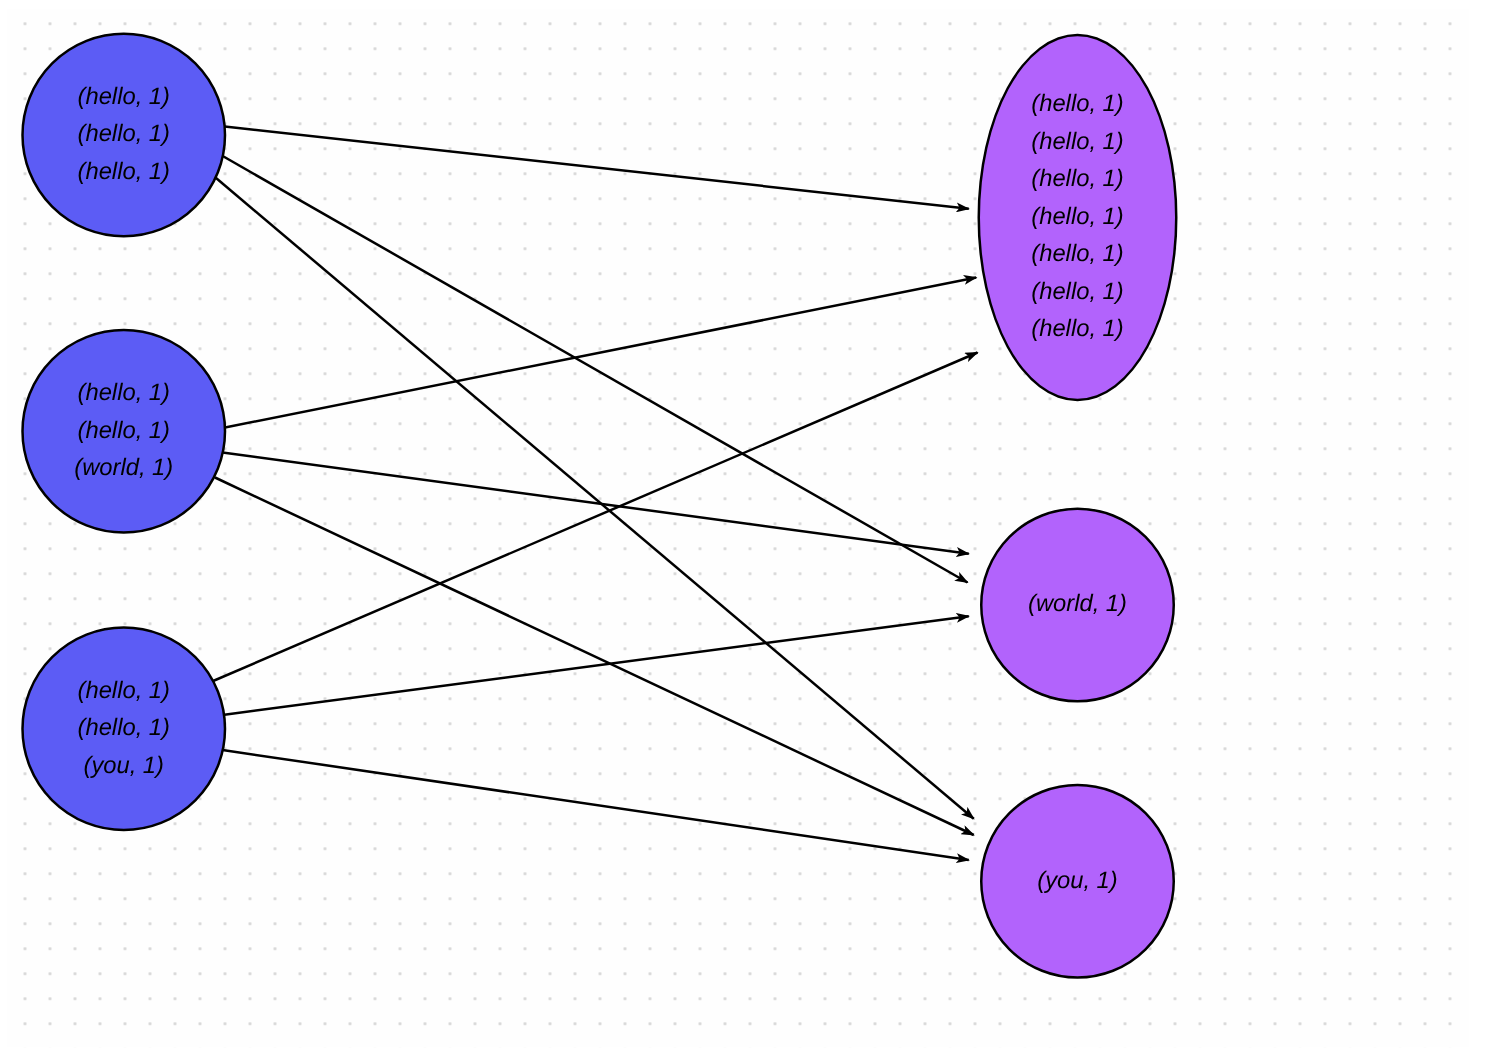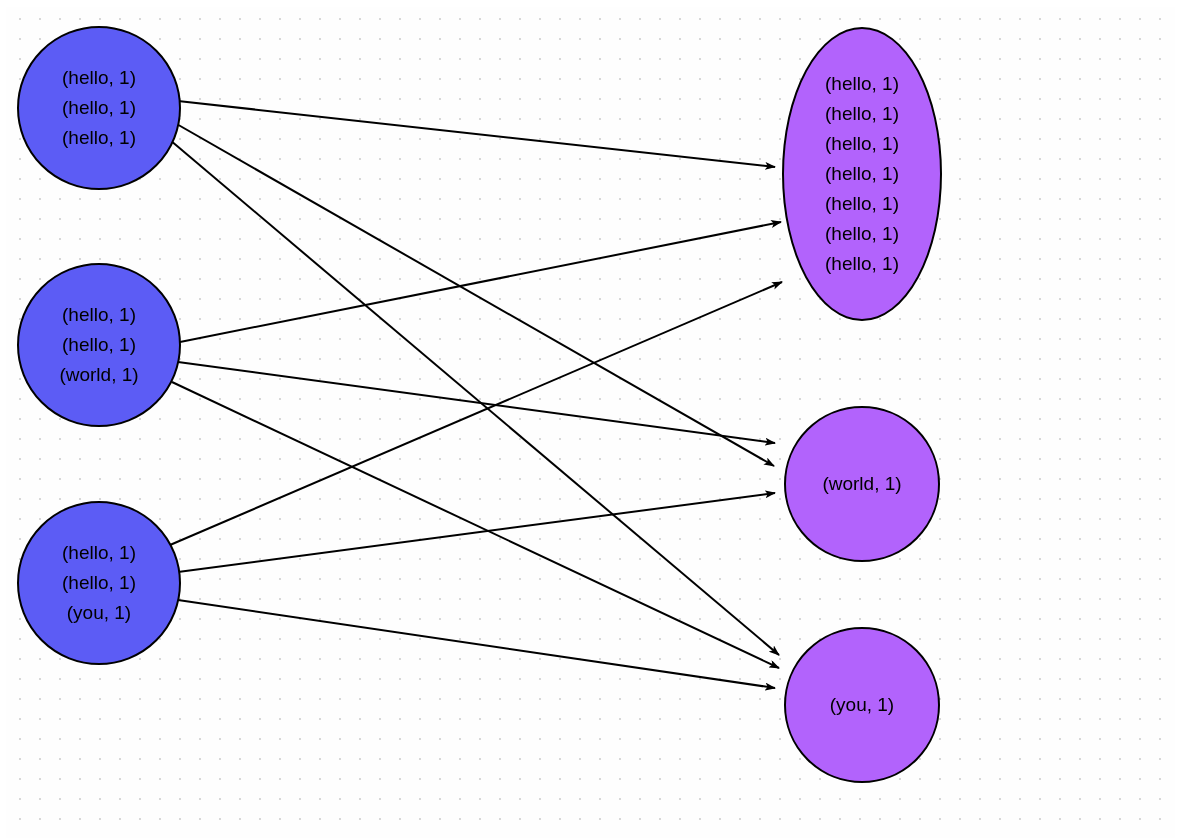--- a/index.html
+++ b/index.html
@@ -45,20 +45,21 @@
     align-items: center;
     justify-content: center;
     text-align: center;
     color: #000000;
     font-size: 19px;
     line-height: 30px;
     white-space: nowrap;
   }
   .node .line {
     display: block;
+    font-style: italic;
   }
 </style>
 </head>
 <body>
 
 <div id="canvas">
 
   <div id="dot-grid"></div>
 
   <svg id="edge-layer" viewBox="0 0 1196 838" width="1196" height="838" xmlns="http://www.w3.org/2000/svg">

